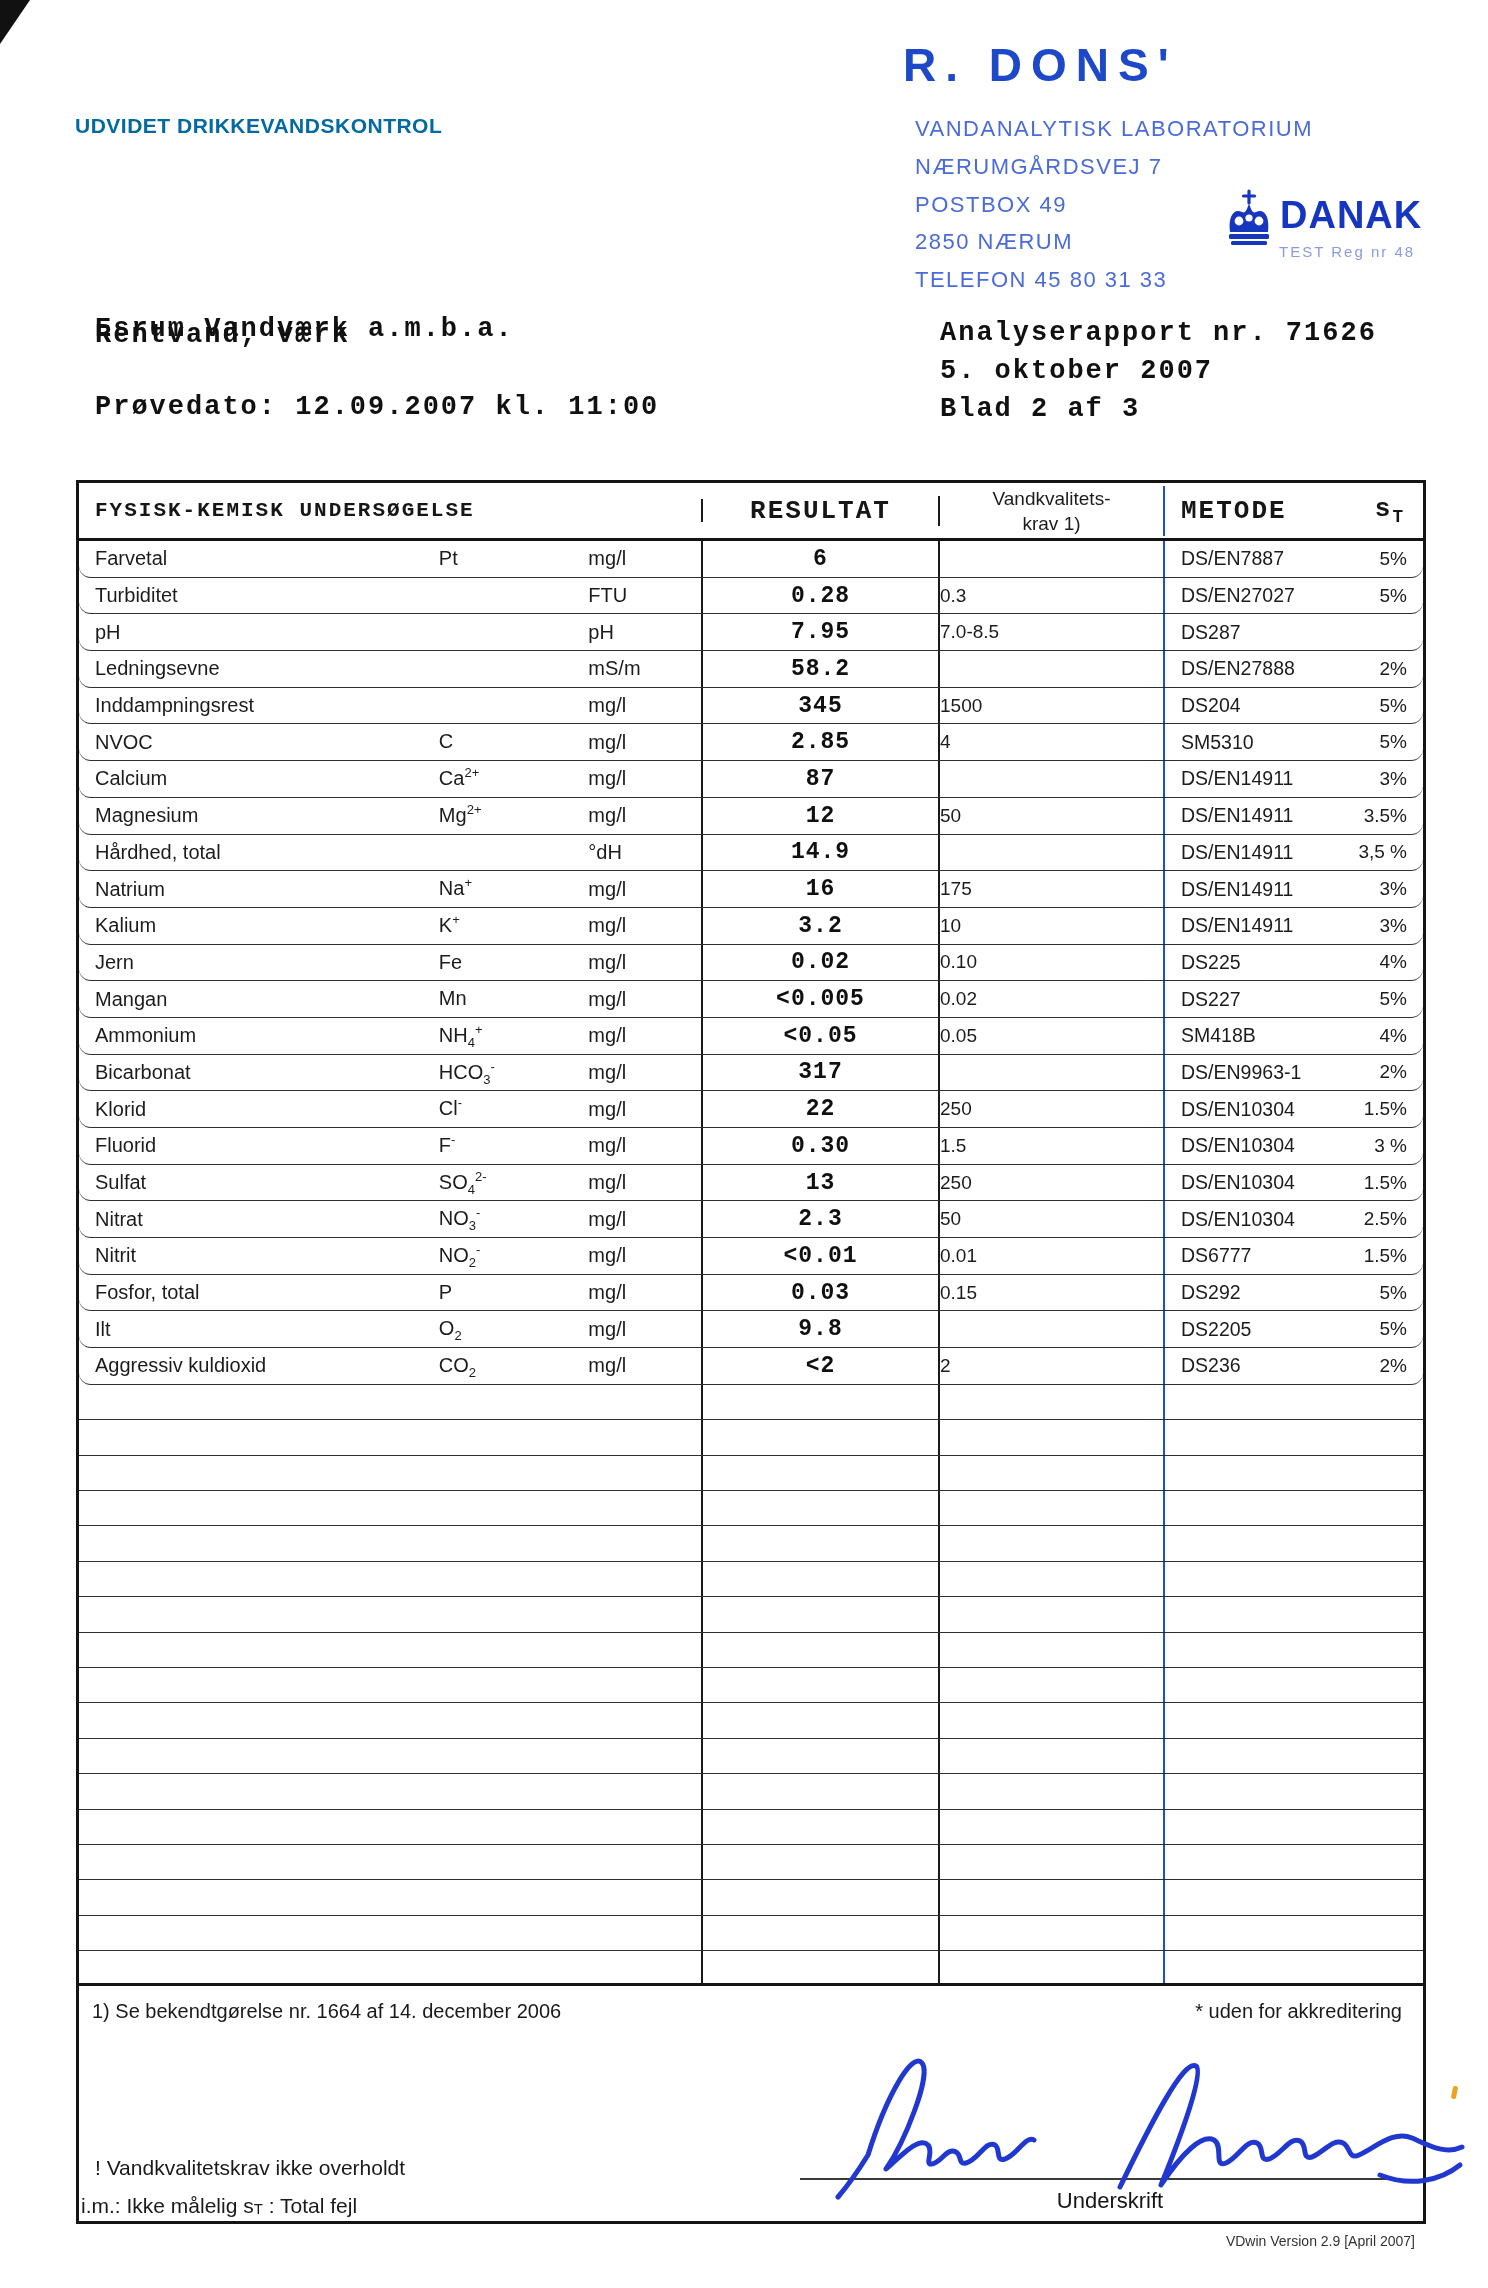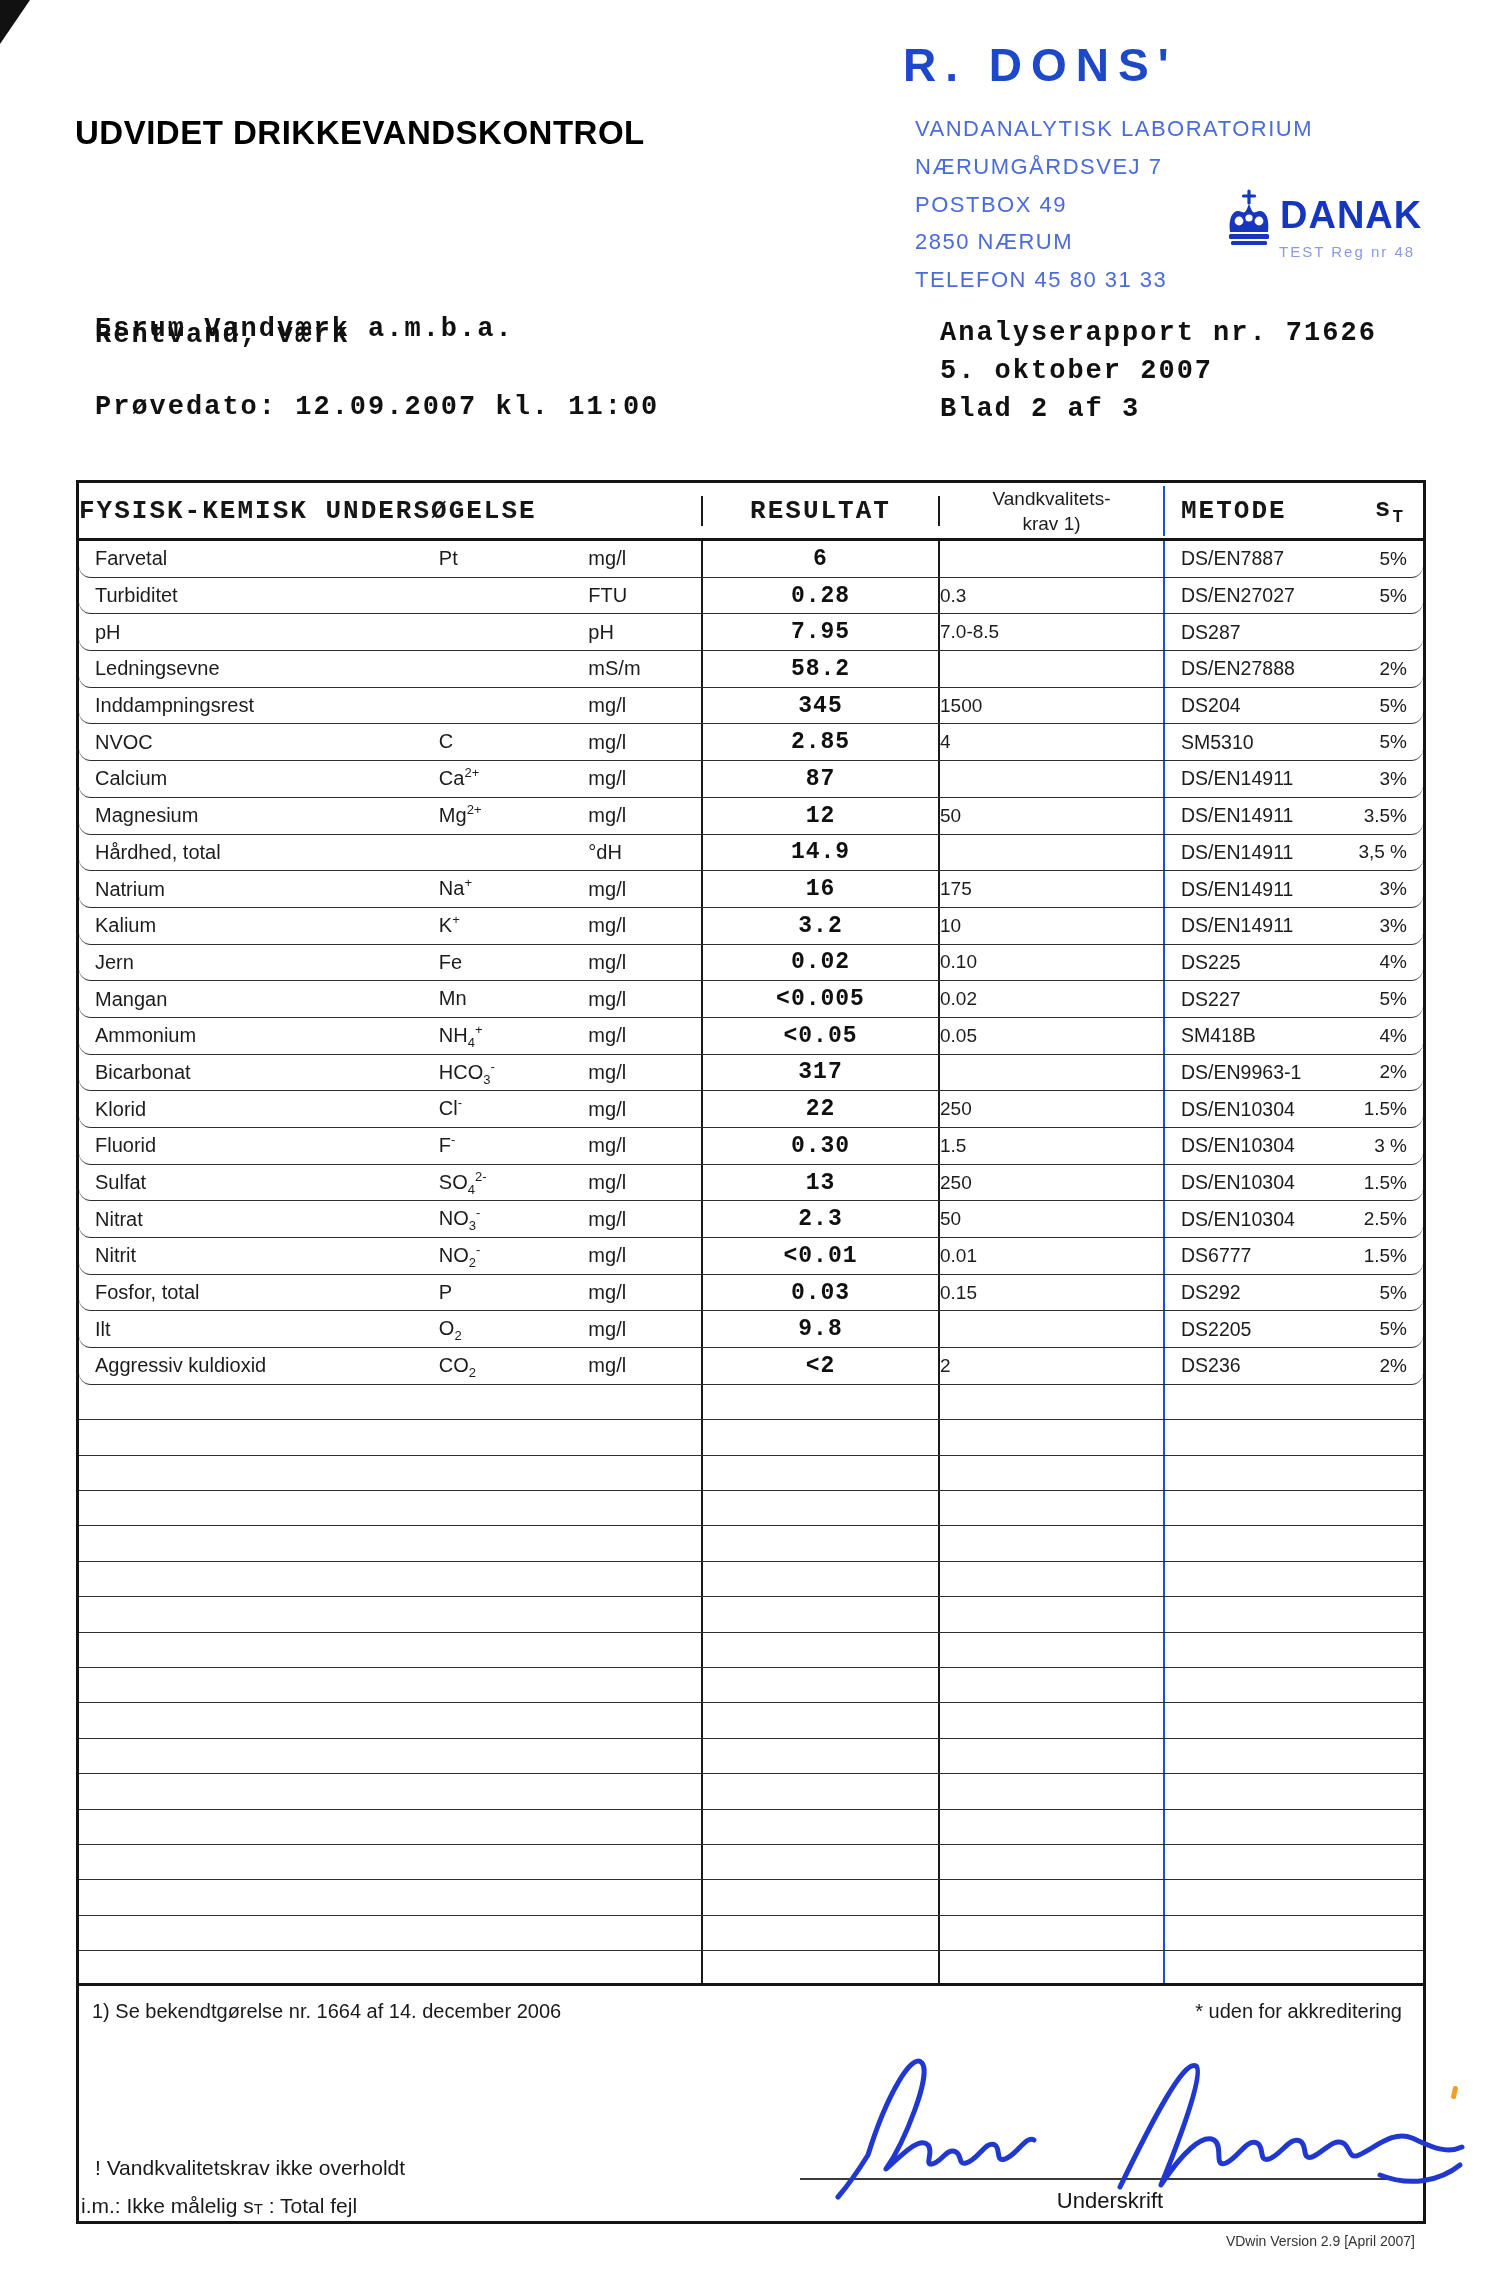--- a/index.html
+++ b/index.html
@@ -19,39 +19,39 @@
     clip-path:polygon(0 0,100% 0,0 100%);
   }
   
   .lab-title{
     left:903px;top:38px;font-size:46px;font-weight:bold;letter-spacing:9px;
     color:#1d49c9;white-space:pre;
   }
   .lab-line{
     left:915px;font-size:22px;letter-spacing:1.5px;color:#4a6bd8;white-space:pre;
   }
-  .control-title{left:75px;top:114px;font-size:33px;font-weight:bold;letter-spacing:.5px;color:#000000;}
+  .control-title{left:75px;top:114px;font-size:21px;font-weight:bold;letter-spacing:.5px;color:#0369a1;}
   
   .danak-word{left:1280px;top:194px;font-size:38px;font-weight:bold;letter-spacing:1px;color:#1736c0;}
   .danak-sub{left:1279px;top:243px;font-size:15px;letter-spacing:2px;color:#8b9ae0;}
   
   .outer-box{
     left:76px;top:480px;width:1350px;height:1744px;
     border:3px solid #141414;box-sizing:border-box;background:#fff;
   }
   .row{display:flex;box-sizing:border-box;border-bottom:1px solid #2e2e2e;}
   .hrow{height:58px;border-bottom:3px solid #141414;align-items:center;}
   .drow{height:36.7px;border-radius:12px;}
   .erow{height:35.4px;}
   .erow-last{border-bottom:3px solid #141414;}
   .c1{width:624px;border-right:2px solid #1a1a1a;box-sizing:border-box;display:flex;align-items:center;}
   .c2{width:237px;border-right:2px solid #1a1a1a;box-sizing:border-box;display:flex;align-items:center;justify-content:center;}
   .c3{width:225px;border-right:2px solid #1d4ed8;box-sizing:border-box;display:flex;align-items:center;justify-content:flex-start;}
   .c4{flex:1;display:flex;align-items:center;}
-  .h-c1{font-family:"Liberation Mono",monospace;font-weight:bold;font-size:26px;letter-spacing:2px;}
+  .h-c1{font-family:"Liberation Mono",monospace;font-weight:bold;font-size:21px;letter-spacing:2px;padding-left:16px;}
   .h-mono{font-family:"Liberation Mono",monospace;font-weight:bold;font-size:26px;letter-spacing:2px;}
   .h-krav{font-size:19px;line-height:25px;text-align:center;width:100%;color:#1c1c1c;font-weight:normal;}
   .h-metode{padding-left:16px;flex:1;}
   .h-st{width:90px;text-align:right;padding-right:18px;}
   .h-st sub{font-size:0.68em;}
   .td-name{width:345px;padding-left:16px;font-size:20px;color:#1c1c1c;}
   .td-sym{width:150px;font-size:20px;color:#1c1c1c;}
   .td-sym sub{font-size:13px;}
   .td-sym sup{font-size:13px;}
   .td-unit{width:113px;font-size:20px;color:#1c1c1c;}

